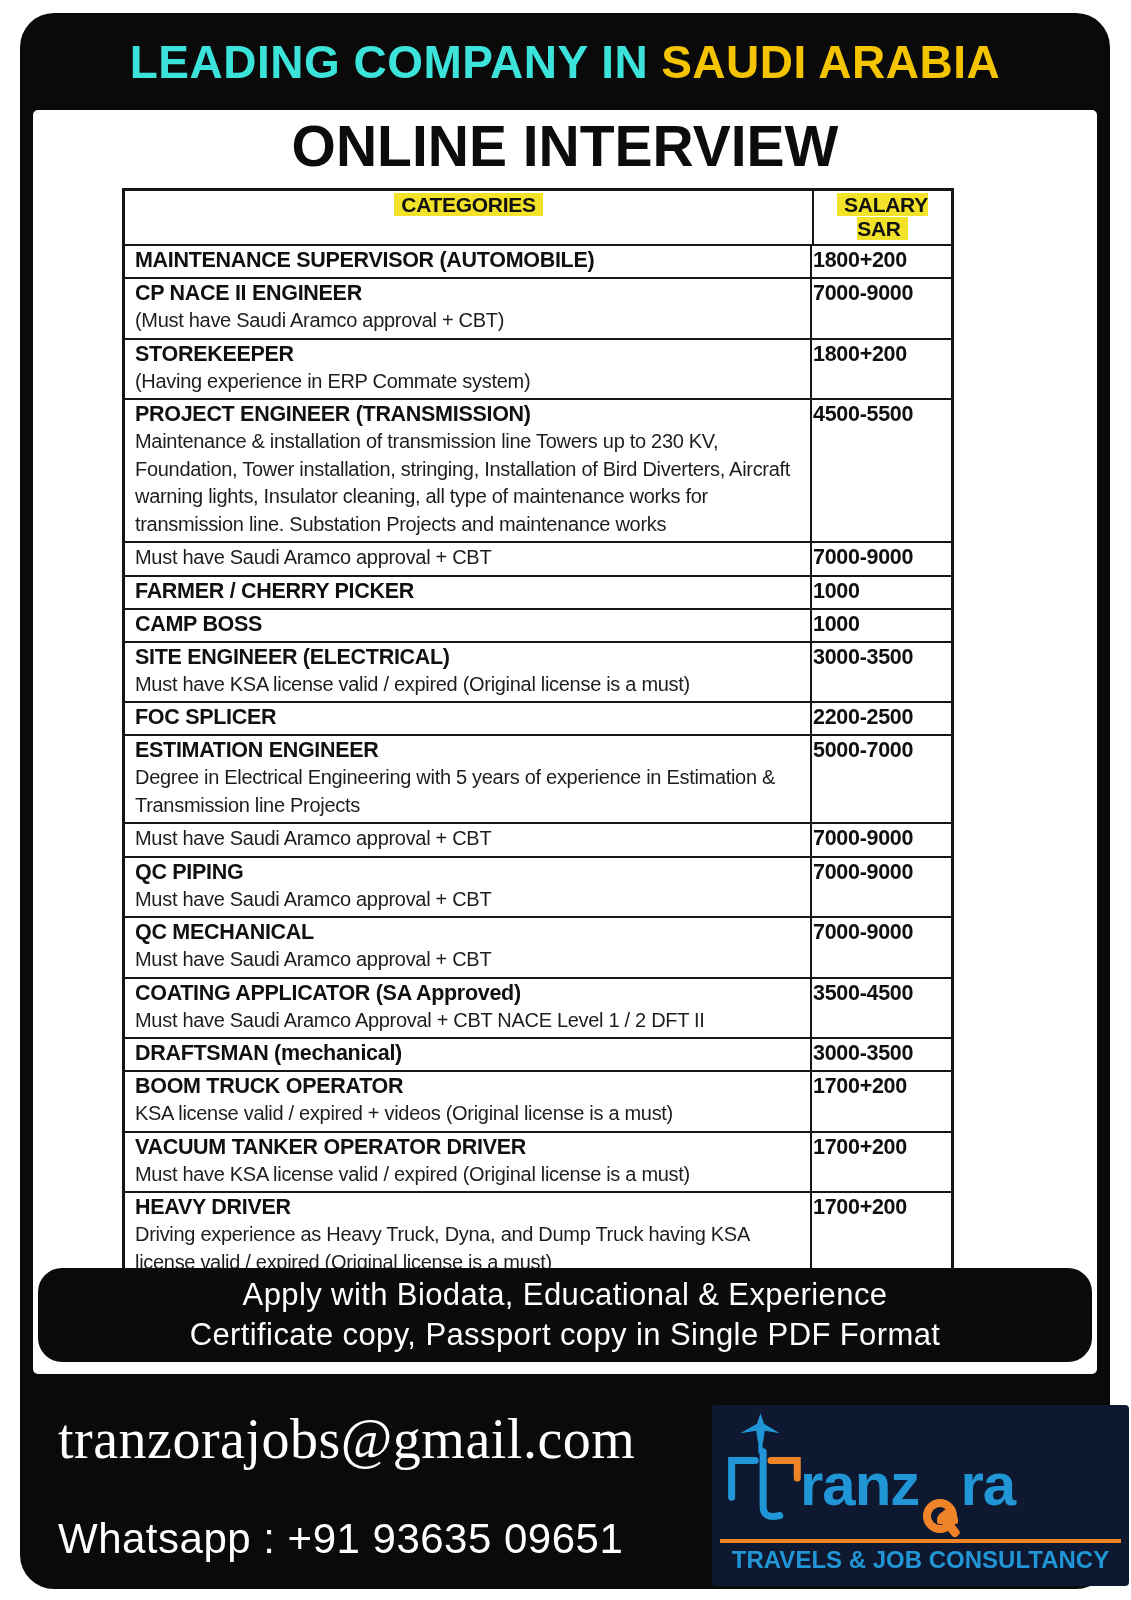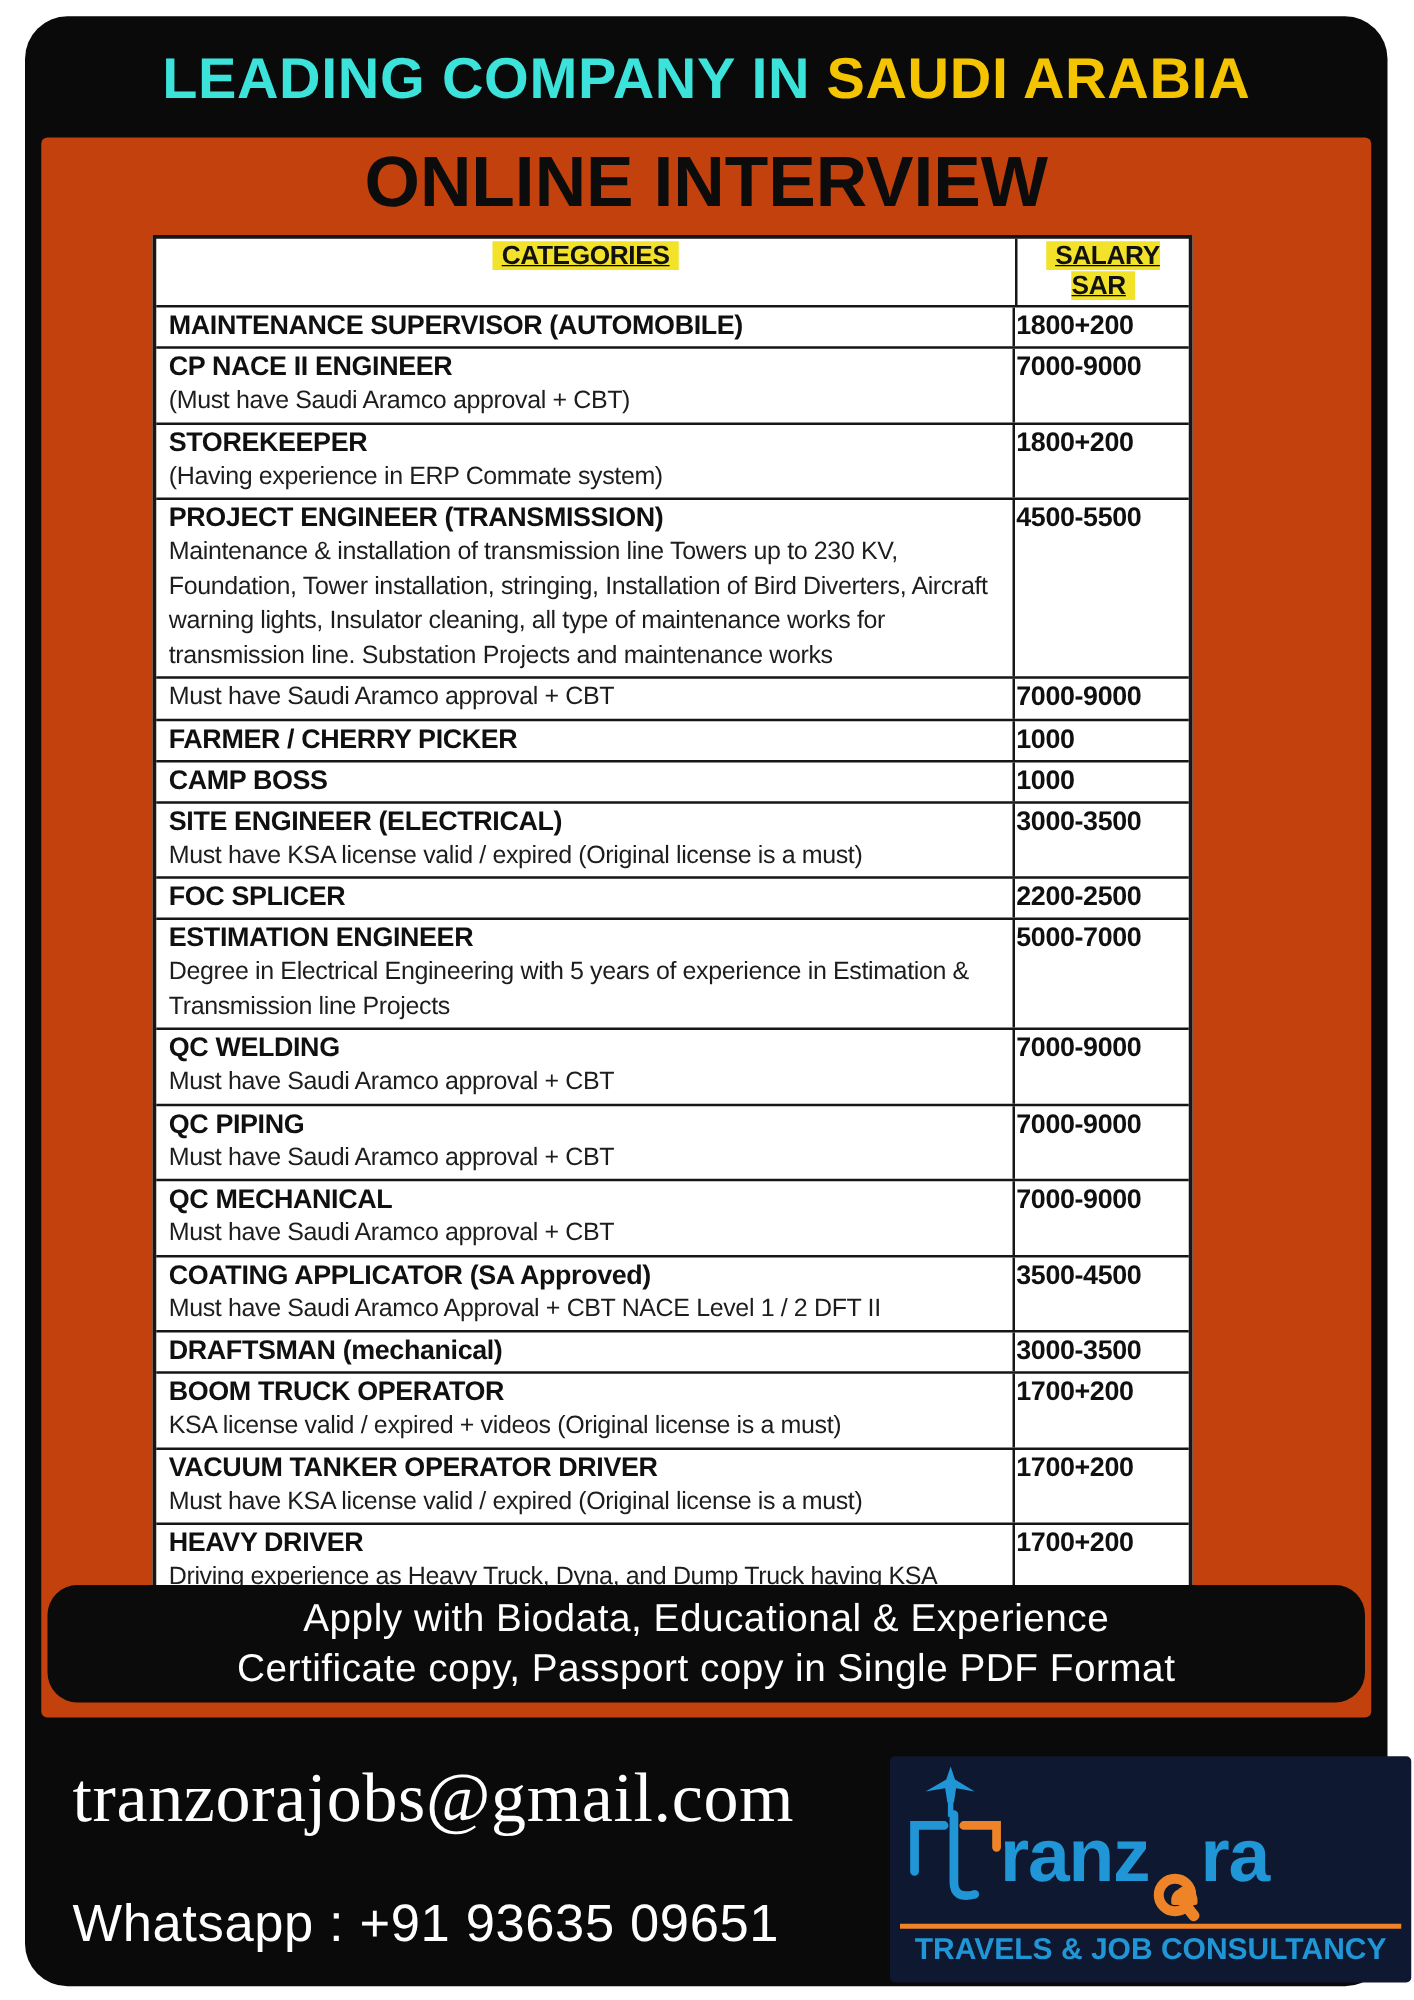--- a/index.html
+++ b/index.html
@@ -16,28 +16,28 @@
 
   
   .head{position:absolute; top:0; left:0; right:0; height:97px;
     display:flex; align-items:center; justify-content:center; gap:13px;
     font-weight:bold; font-size:46px; letter-spacing:0.5px; white-space:nowrap;}
   .head .cyan{color:var(--cyan);}
   .head .yellow{color:var(--gold);}
 
   
   .card{position:absolute; left:13px; top:97px; width:1064px; height:1264px;
-    background:#c2410c; border-radius:5px;}
+    background:#ffffff; border-radius:5px;}
   .subtitle{margin-top:4px; height:64px; line-height:64px; text-align:center;
     font-size:57px; font-weight:bold; letter-spacing:0px; color:#0c0c0c;}
 
   
   .jobtable{position:absolute; left:89px; top:78px; width:832px;
     border:3px solid #161616; background:#fff;}
-  .thead{display:grid; grid-template-columns:1fr 139px;text-decoration:underline;}
+  .thead{display:grid; grid-template-columns:1fr 139px;}
   .thead .hcell{padding:2px 0 3px; text-align:center;}
   .thead .hcell.right{border-left:2.5px solid #161616;}
   .hl{background:var(--highlight); padding:0 7px; font-weight:bold;
     font-size:21px; letter-spacing:-0.3px; color:#111;}
   .trow{display:grid; grid-template-columns:1fr 139px; border-top:2.2px solid #161616;}
   .cat{border-right:2.5px solid #161616; padding:1px 10px 3px;}
   .jobtitle{font-size:21.5px; font-weight:bold; line-height:27px;
     letter-spacing:-0.3px; color:#101010;}
   .jobdesc{font-size:20px; line-height:27.5px; letter-spacing:-0.3px; color:#1d1d1d;}
   .sal{padding:2px 0 0 1px; font-size:21.5px; font-weight:bold;
@@ -173,21 +173,20 @@
   <div class="trow">
     <div class="cat">
       <div class="jobtitle">ESTIMATION ENGINEER</div>
       <div class="jobdesc">Degree in Electrical Engineering with 5 years of experience in Estimation &amp; Transmission line Projects</div>
     </div>
     <div class="sal">5000-7000</div>
   </div>
 
   <div class="trow">
     <div class="cat">
-      <div class="jobtitle">QC WELDING</div>
       <div class="jobdesc">Must have Saudi Aramco approval + CBT</div>
     </div>
     <div class="sal">7000-9000</div>
   </div>
 
   <div class="trow">
     <div class="cat">
       <div class="jobtitle">QC PIPING</div>
       <div class="jobdesc">Must have Saudi Aramco approval + CBT</div>
     </div>

